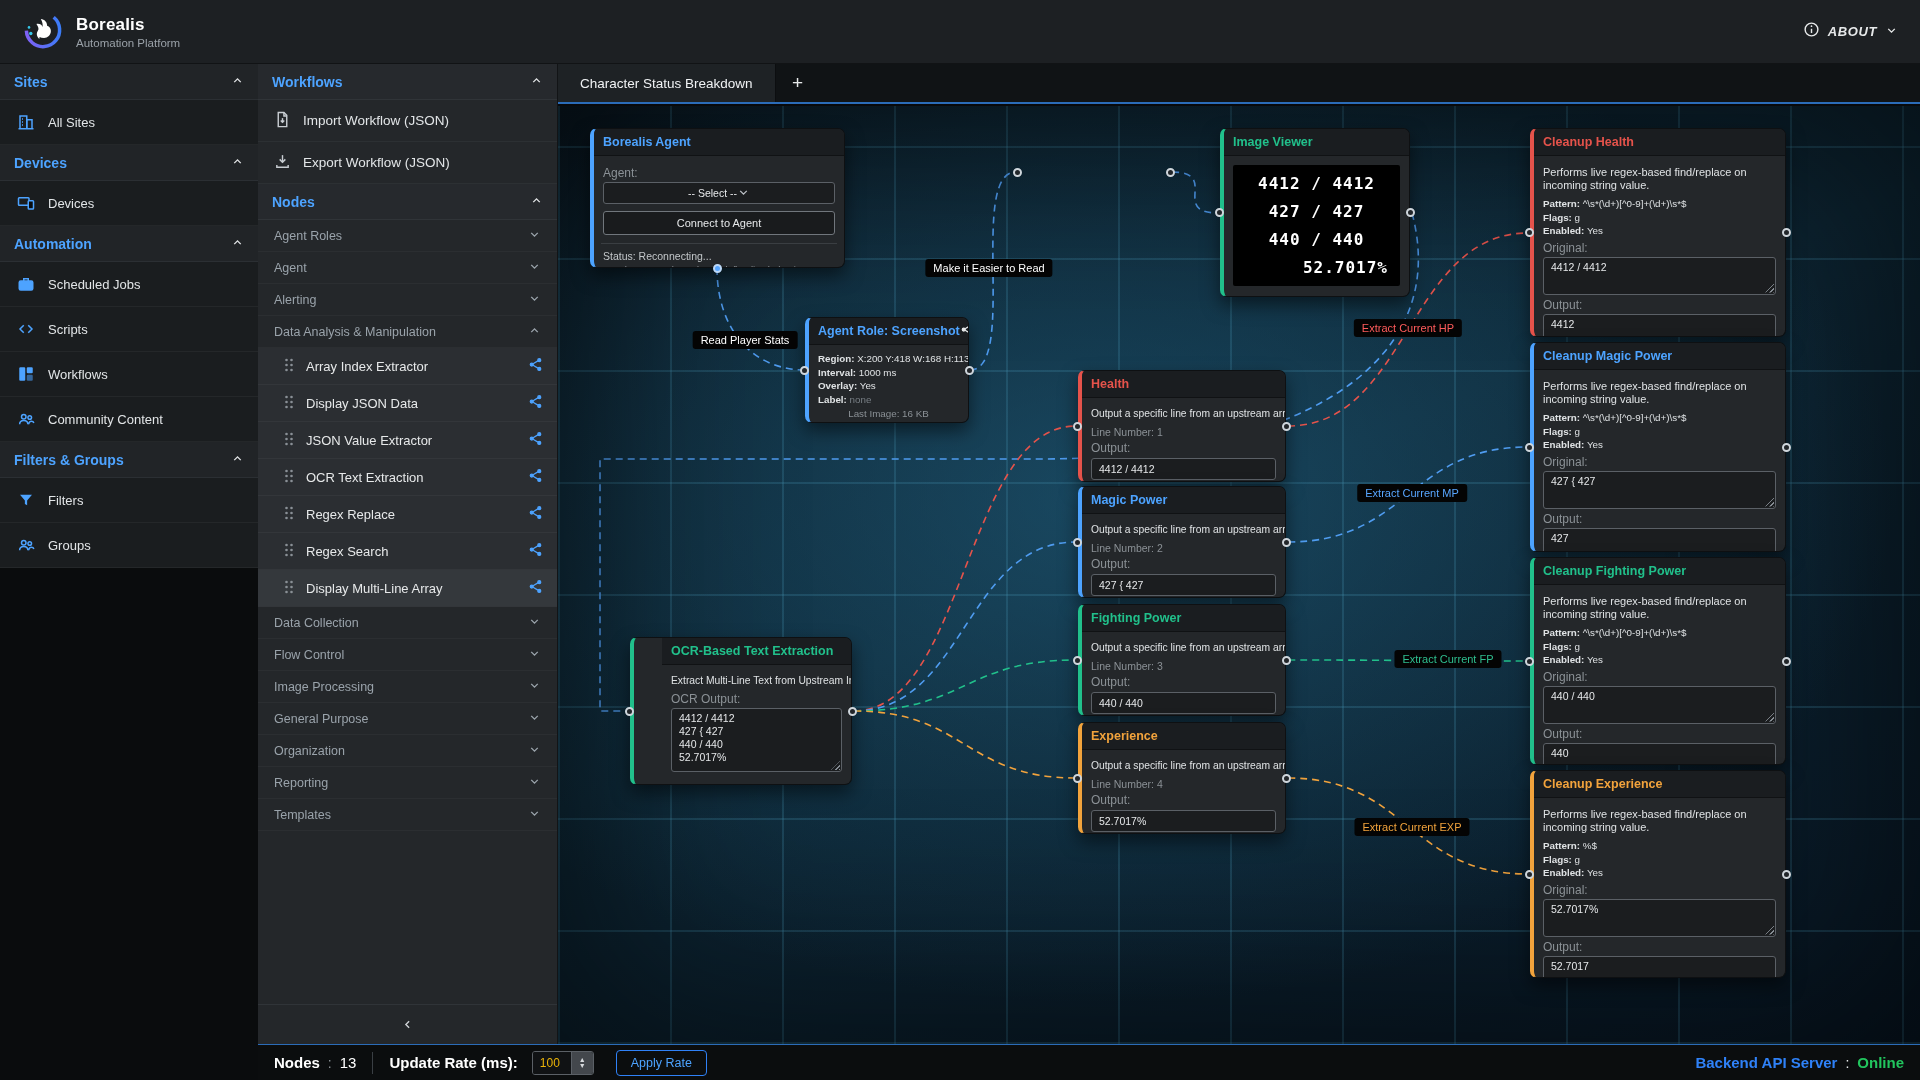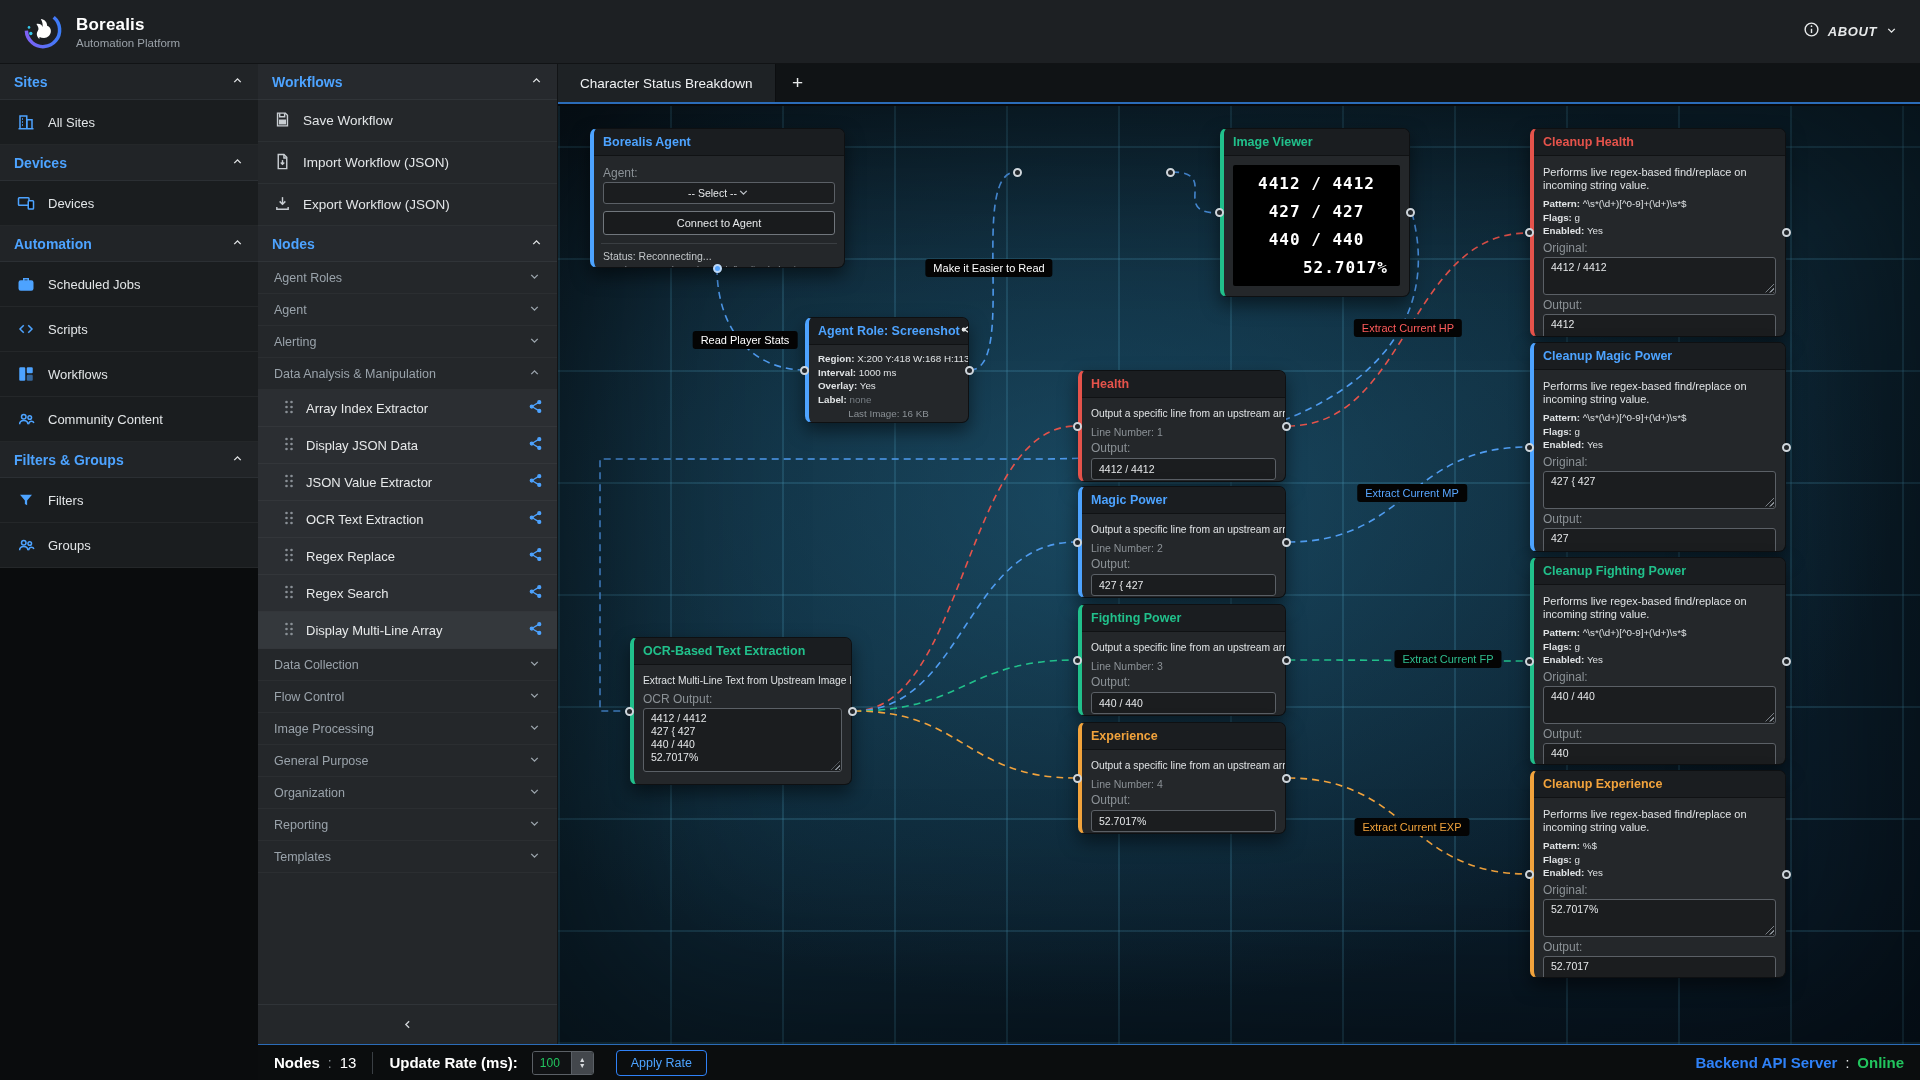--- a/index.html
+++ b/index.html
@@ -115,21 +115,21 @@
   
   .statusbar { position:absolute; left:258px; top:1044px; width:1662px; height:36px; background:#0b0d0e;
     border-top:1px solid #2b6cb8; display:flex; align-items:center; padding:0 16px; z-index:45; }
   .statusbar .grp { display:flex; align-items:center; gap:8px; }
   .sb-bold { font-size:15px; font-weight:bold; color:#fff; }
   .sb-sep { color:#8b9196; font-size:14px; }
   .sb-val { font-size:15px; color:#fff; }
   .vdiv { width:1px; height:22px; background:#3a3f44; margin:0 16px; }
   .rate-input { width:62px; height:24px; display:flex; border:1px solid #5b6066; border-radius:3px;
     overflow:hidden; margin-left:6px; }
-  .rate-input .val { flex:1; background:#101214; color:#22c55e; font-size:12px; display:flex;
+  .rate-input .val { flex:1; background:#101214; color:#eab308; font-size:12px; display:flex;
     align-items:center; padding:0 7px; }
   .apply-btn { margin-left:14px; height:26px; padding:0 14px; display:flex; align-items:center;
     border:1px solid #2f81f7; border-radius:4px; color:#4da3ff; font-size:12.5px; cursor:pointer; }
   .backend { margin-left:auto; display:flex; align-items:center; gap:8px; }
   .backend .b1 { color:#2f81f7; font-size:15px; font-weight:bold; }
   .backend .b2 { color:#e7e9ea; font-size:14px; }
   .backend .b3 { color:#22c55e; font-size:15px; font-weight:bold; }
 </style>
 </head>
 <body>
@@ -278,28 +278,20 @@
   </div>
 <div class="sb2">
     <div class="sb2-header">
       <span class="lbl">Workflows</span>
       <span><svg width="13" height="13" viewBox="0 0 24 24" fill="none" stroke="#dfe2e4" stroke-width="2.6" style="transform:rotate(180deg)">
           <polyline points="6 9 12 15 18 9"></polyline>
         </svg></span>
     </div>
     <div class="sb2-action">
       <span><svg width="17" height="17" viewBox="0 0 24 24" fill="none" stroke="#c9ced3" stroke-width="2">
-          <path d="M5 3h11l3 3v15H5z"></path>
-          <path d="M8 3v5h7V3"></path>
-          <rect x="8" y="13" width="8" height="5" fill="#c9ced3"></rect>
-        </svg></span>
-      <span>Save Workflow</span>
-    </div>
-    <div class="sb2-action">
-      <span><svg width="17" height="17" viewBox="0 0 24 24" fill="none" stroke="#c9ced3" stroke-width="2">
           <path d="M6 2h8l4 4v16H6z"></path>
           <path d="M14 2v5h4"></path>
           <path d="M12 10v6"></path>
           <polyline points="9.5 13.5 12 16 14.5 13.5"></polyline>
         </svg></span>
       <span>Import Workflow (JSON)</span>
     </div>
     <div class="sb2-action">
       <span><svg width="17" height="17" viewBox="0 0 24 24" fill="none" stroke="#c9ced3" stroke-width="2">
           <path d="M12 3v10"></path>
@@ -578,21 +570,21 @@
         <div class="screen">
           <div class="ln">4412 / 4412</div>
           <div class="ln">427 / 427</div>
           <div class="ln">440 / 440</div>
           <div class="ln right">52.7017%</div>
         </div>
       </div>
     </div>
     <div class="port" style="left: 657px; top: 102px;"></div>
     <div class="port" style="left: 848px; top: 102px;"></div>
-    <div class="node" style="--accent: #21c08b; left: 72px; top: 531px; width: 222px; height: 148px;">
+    <div class="node" style="--accent: #21c08b; left: 72px; top: 531px; width: 222px; height: 148px; padding-left: 28px;">
       <div class="node-header">
         <span class="node-title">OCR-Based Text Extraction</span>
       </div>
       <div class="node-body">
         <div class="f-text">Extract Multi-Line Text from Upstream Image Node</div>
         <div class="f-label">OCR Output:</div>
         <div class="f-ta" style="height: 64px;">
           <div>4412 / 4412</div>
           <div>427 { 427</div>
           <div>440 / 440</div>

